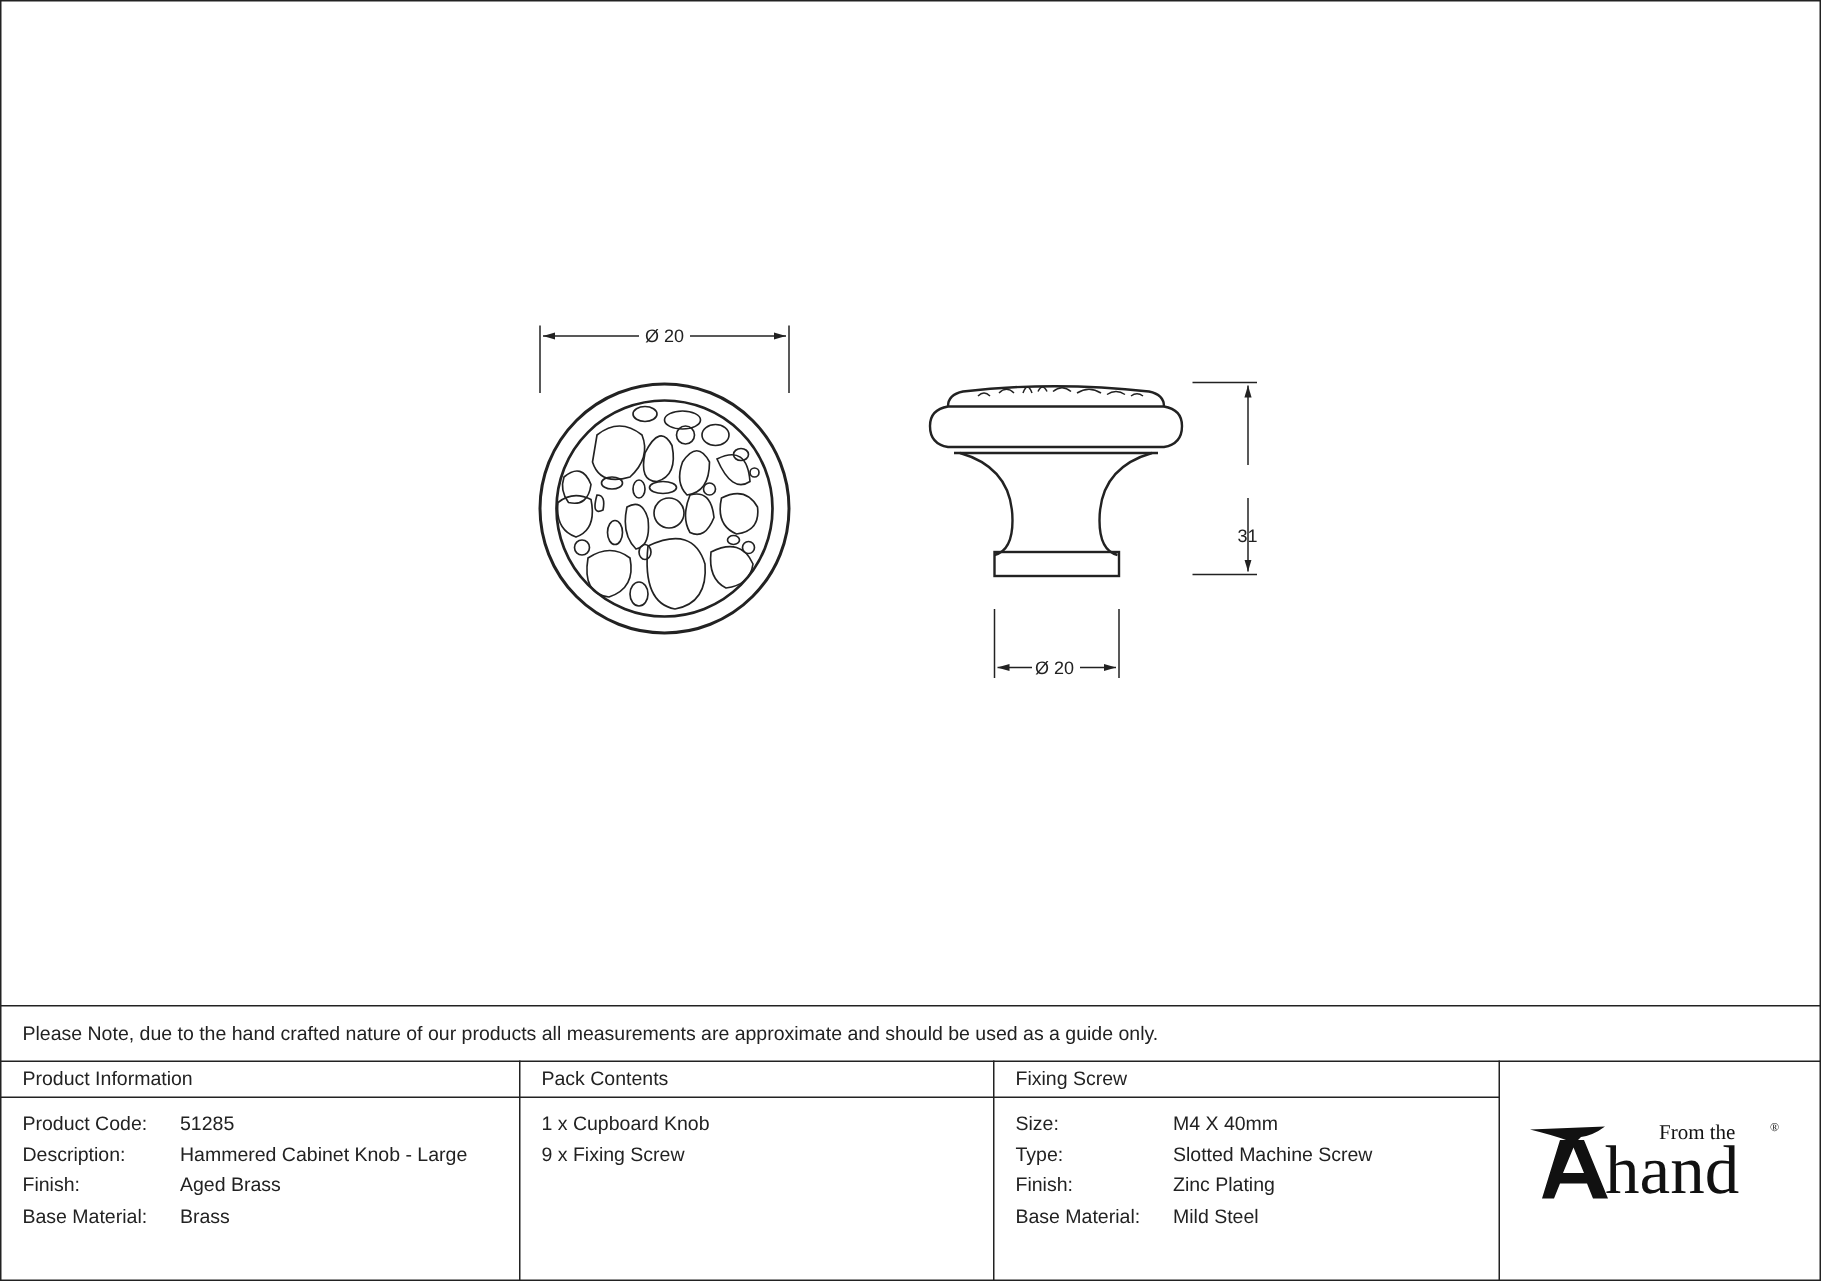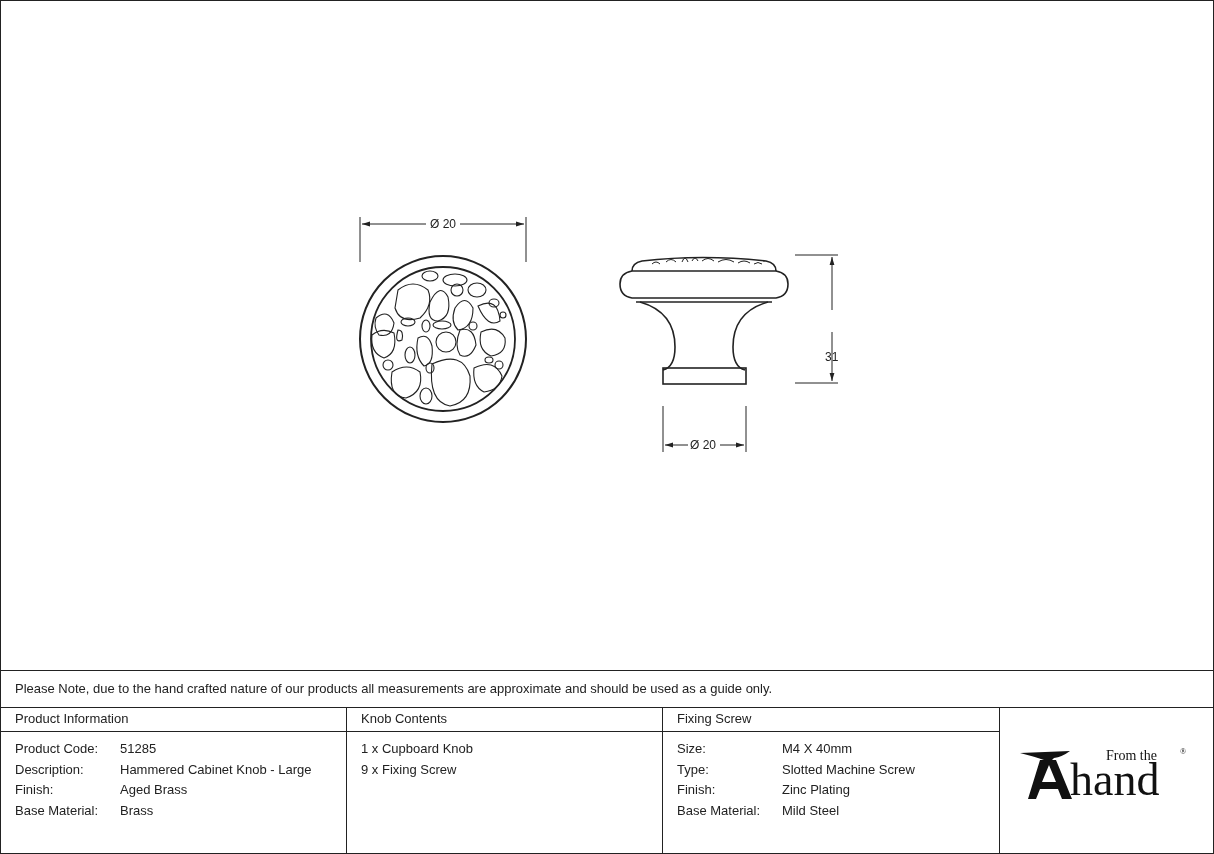--- a/index.html
+++ b/index.html
@@ -103,21 +103,21 @@
 <div class="txt" style="left:15px;top:711px;">Product Information</div>
 <div class="txt" style="left:15px;top:741px;">Product Code:</div>
 <div class="txt" style="left:120px;top:741px;">51285</div>
 <div class="txt" style="left:15px;top:762px;">Description:</div>
 <div class="txt" style="left:120px;top:762px;">Hammered Cabinet Knob - Large</div>
 <div class="txt" style="left:15px;top:782px;">Finish:</div>
 <div class="txt" style="left:120px;top:782px;">Aged Brass</div>
 <div class="txt" style="left:15px;top:803px;">Base Material:</div>
 <div class="txt" style="left:120px;top:803px;text-align:center;">Brass</div>
 
-<div class="txt" style="left:361px;top:711px;">Knob Contents</div>
+<div class="txt" style="left:361px;top:711px;">Pack Contents</div>
 <div class="txt" style="left:361px;top:741px;">1 x Cupboard Knob</div>
 <div class="txt" style="left:361px;top:762px;">9 x Fixing Screw</div>
 
 <div class="txt" style="left:677px;top:711px;">Fixing Screw</div>
 <div class="txt" style="left:677px;top:741px;">Size:</div>
 <div class="txt" style="left:782px;top:741px;">M4 X 40mm</div>
 <div class="txt" style="left:677px;top:762px;">Type:</div>
 <div class="txt" style="left:782px;top:762px;">Slotted Machine Screw</div>
 <div class="txt" style="left:677px;top:782px;">Finish:</div>
 <div class="txt" style="left:782px;top:782px;">Zinc Plating</div>

